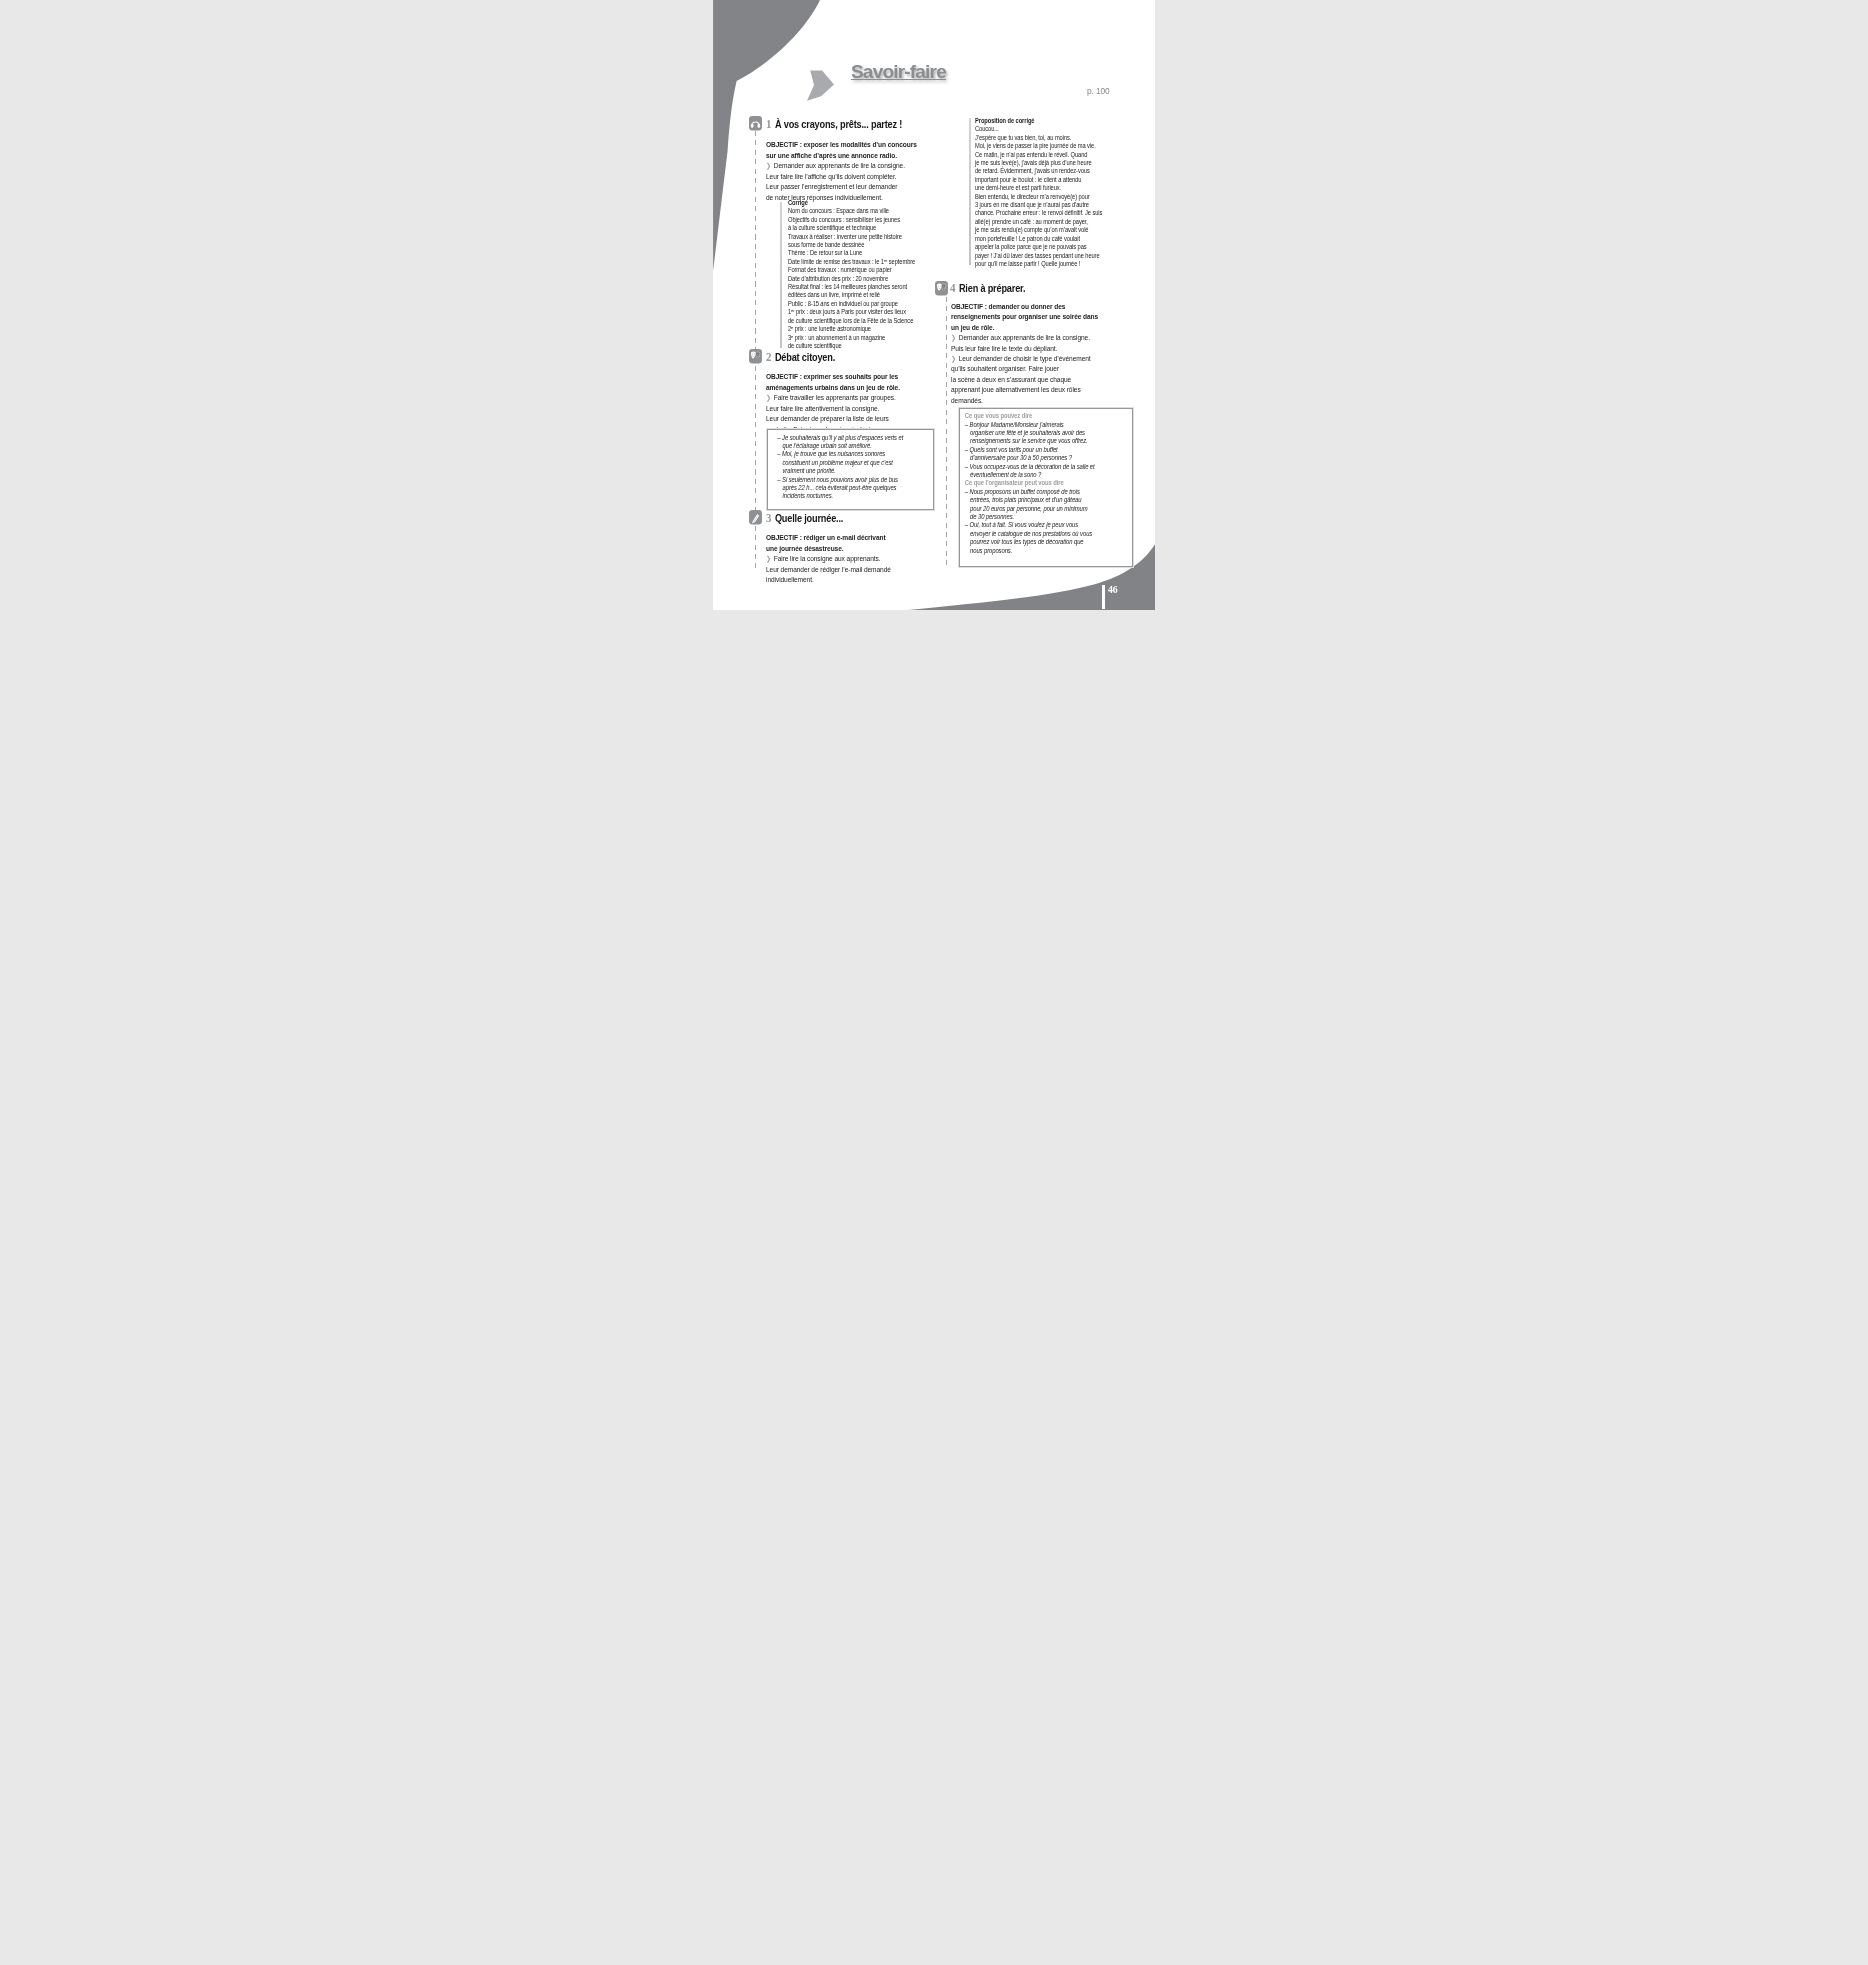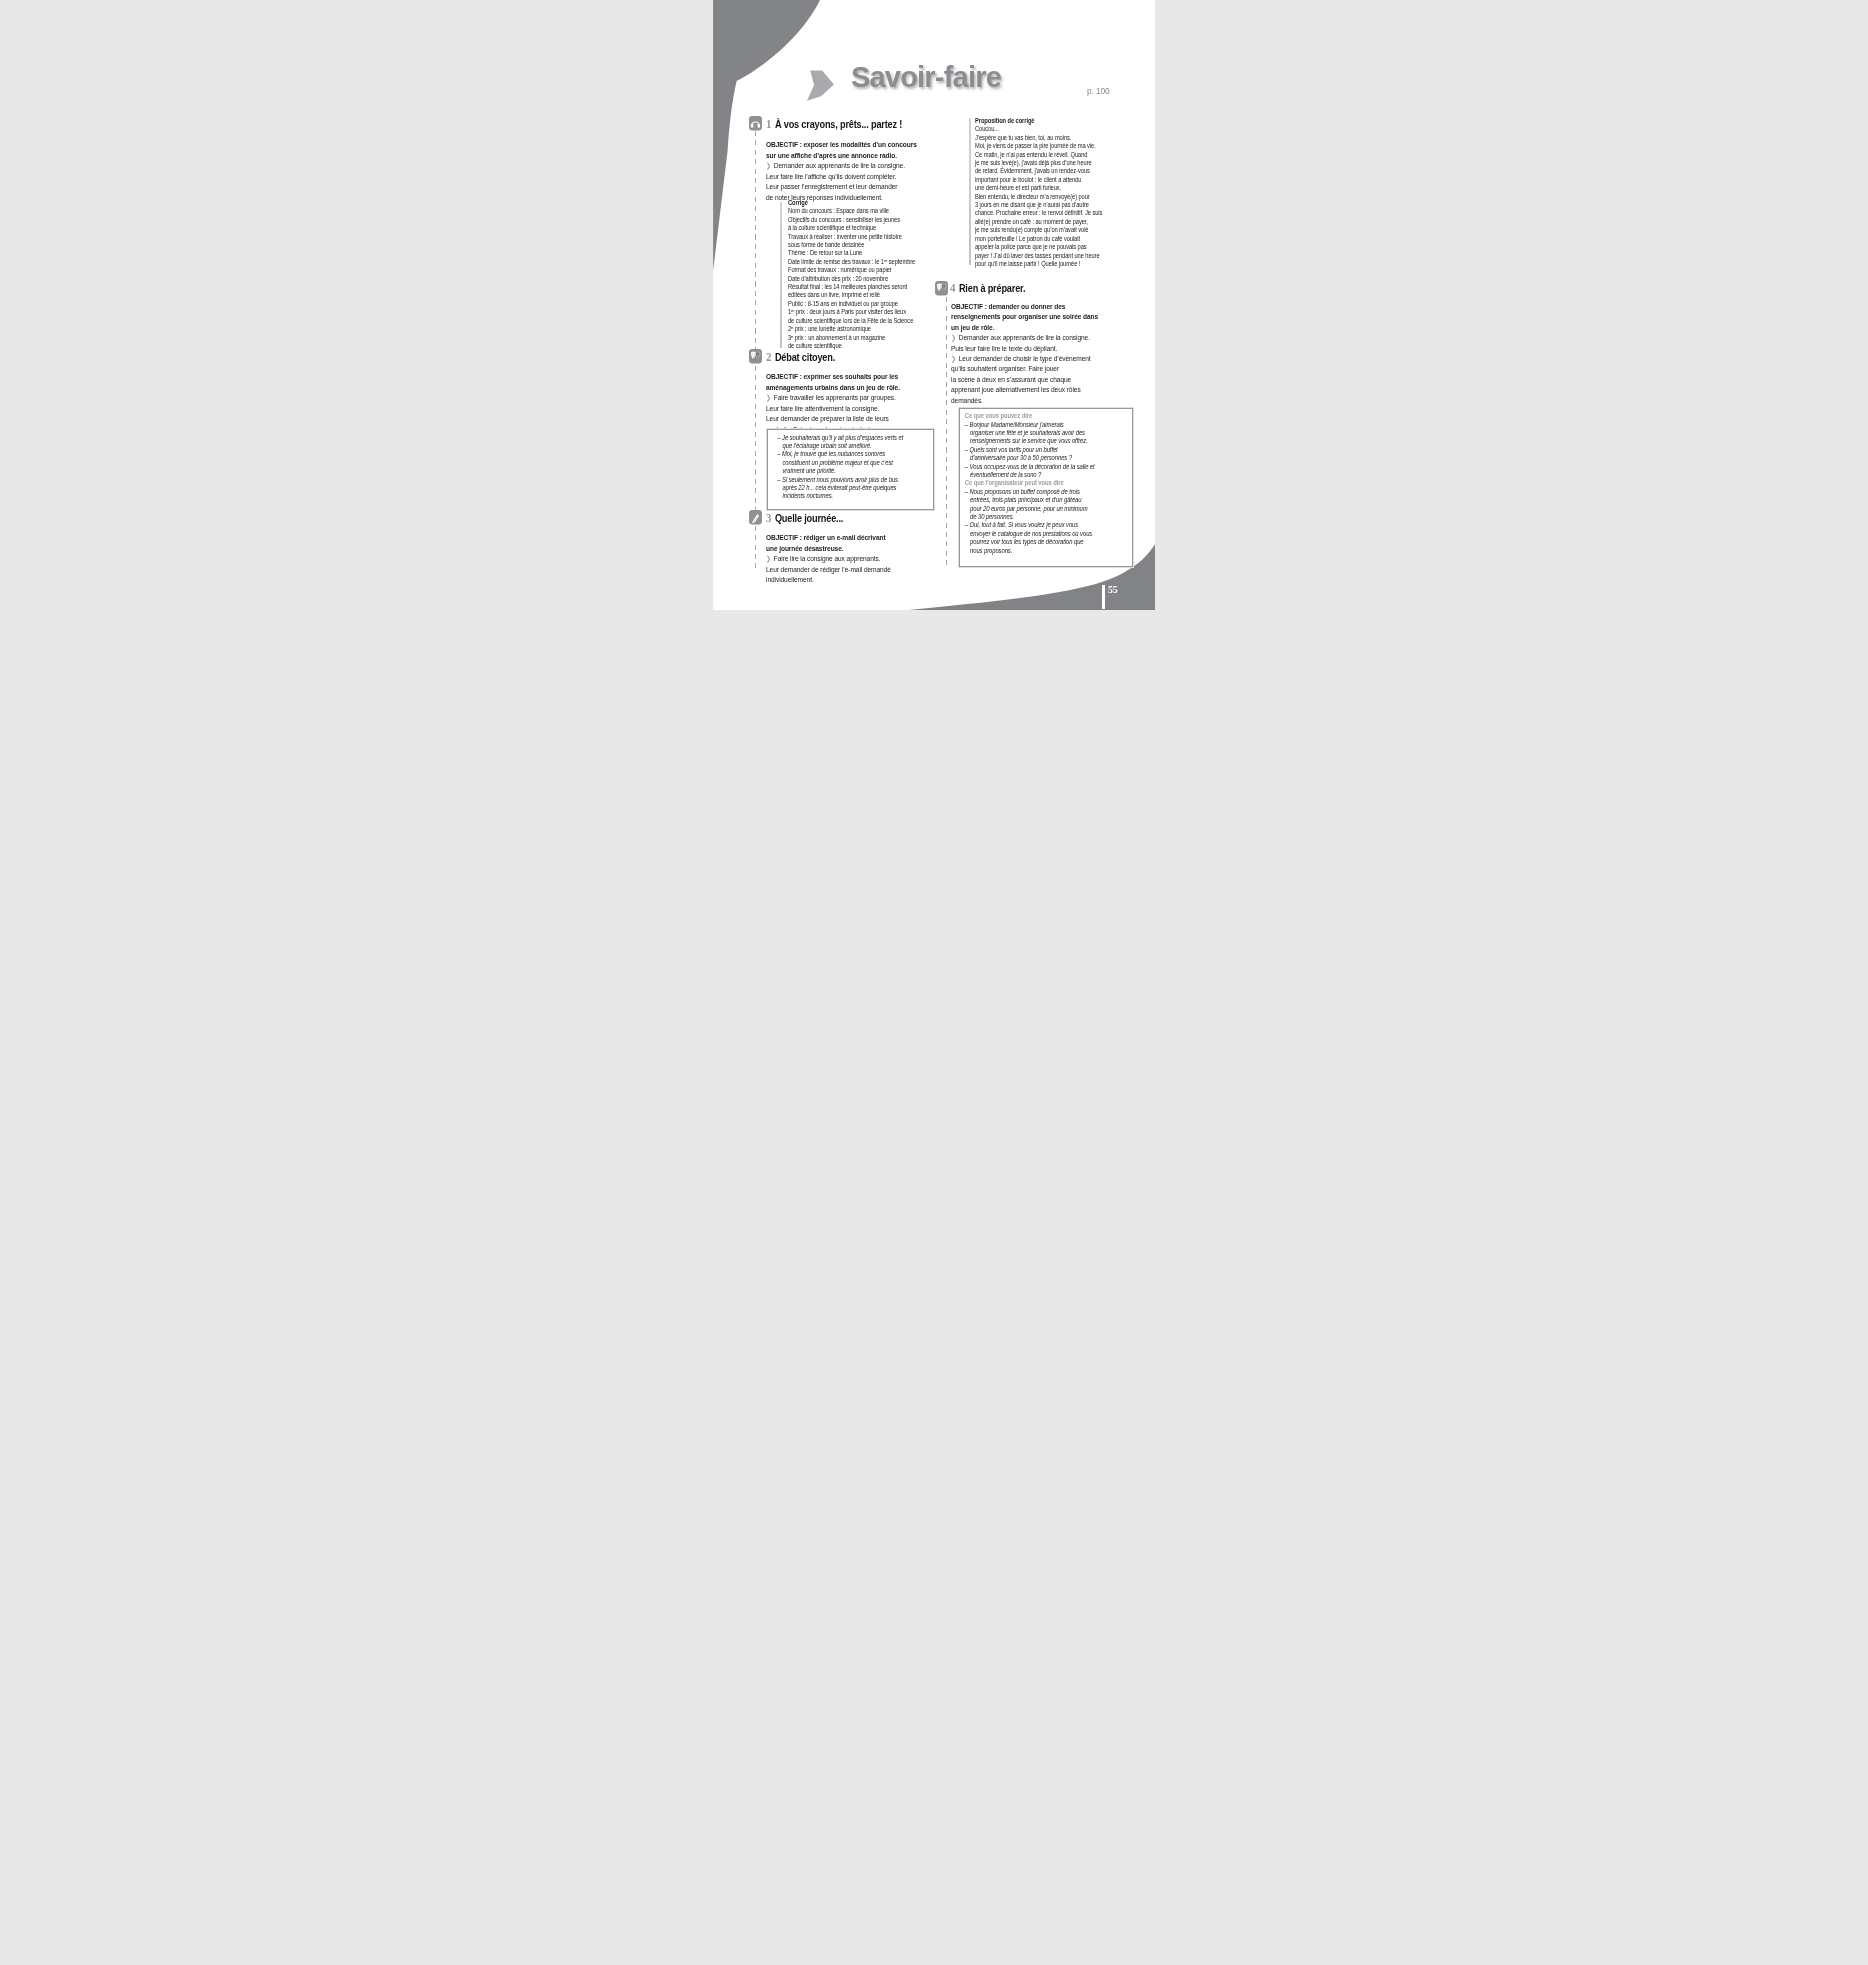--- a/index.html
+++ b/index.html
@@ -10,23 +10,24 @@
     letter-spacing:-0.1px;
   }
   svg{display:block}
   
   .corner-svg{position:absolute; pointer-events:none;}
   #swoosh-tl{left:0; top:0;}
   #curve-br{left:0; bottom:0;}
   
   .page-title{
     position:absolute; left:138px; top:61px;
-    font-size:29px; font-weight:700; color:#8b8d90;
+    font-size:19px; font-weight:700; color:#8b8d90;
     letter-spacing:-0.8px; white-space:nowrap;
     text-shadow:1.6px 2px 2.8px rgba(110,112,116,.55);
+    text-decoration:underline;
   }
   .title-arrow{position:absolute; left:94px; top:68px; width:27px; height:34px;}
   .page-ref{
     position:absolute; left:374px; top:86px;
     font-family:Liberation Sans, sans-serif; font-size:8.3px; color:#85878a;
     white-space:nowrap;
   }
   
   .icon{position:absolute; width:13px; height:14.5px;}
   
@@ -253,16 +254,16 @@
         <div class="ln cont">pour 20 euros par personne, pour un minimum</div>
         <div class="ln cont">de 30 personnes.</div>
         <div class="ln">– Oui, tout à fait. Si vous voulez je peux vous</div>
         <div class="ln cont">envoyer le catalogue de nos prestations où vous</div>
         <div class="ln cont">pourrez voir tous les types de décoration que</div>
         <div class="ln cont">nous proposons.</div>
       </div>
   </div>
 
   <div class="pagenum-bar"></div>
-  <div class="pagenum">55</div>
+  <div class="pagenum">46</div>
 
 </div>
 
 
 </body></html>

